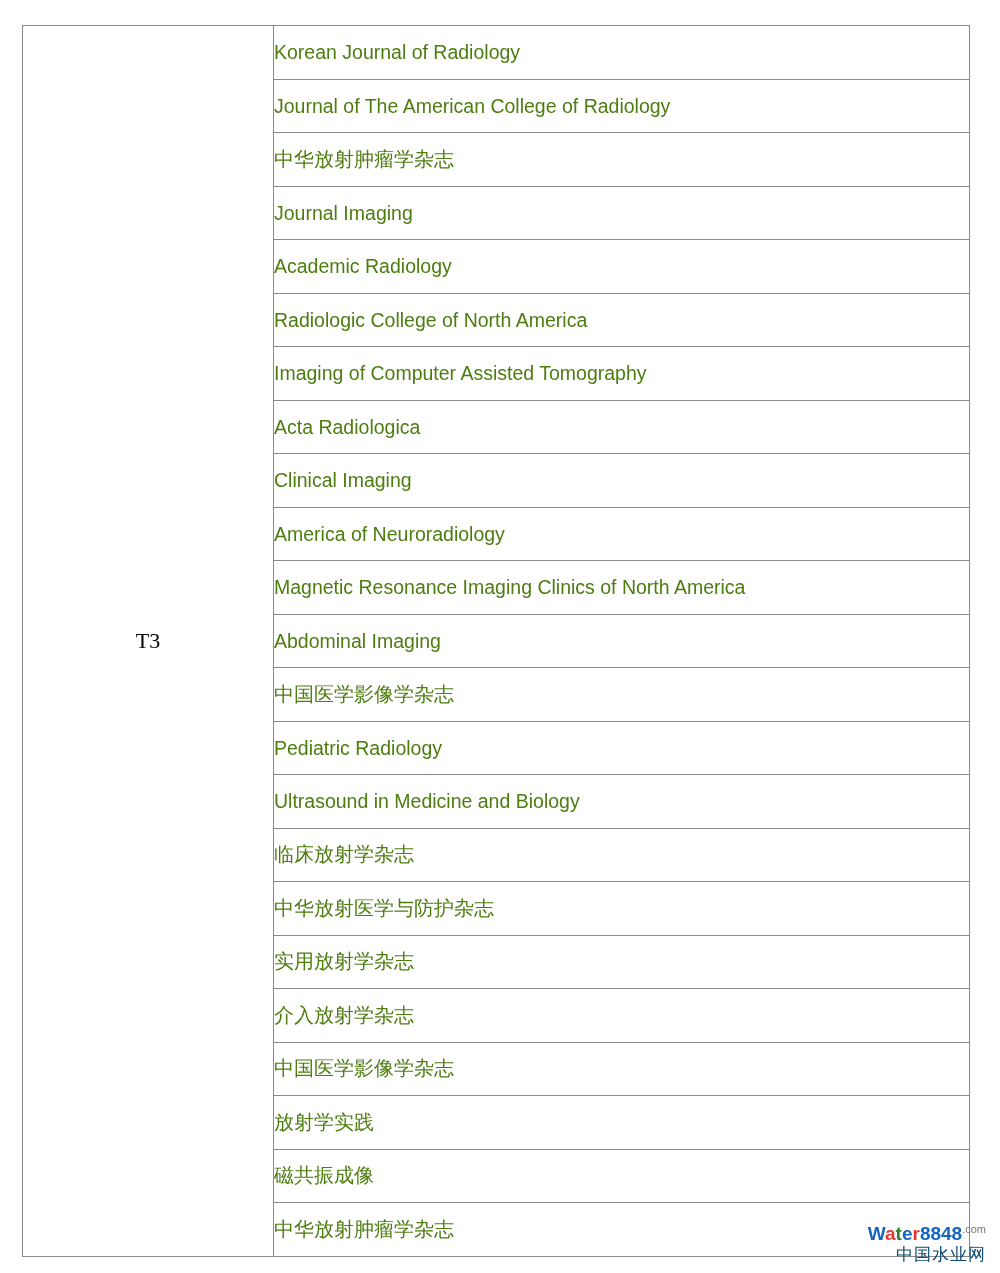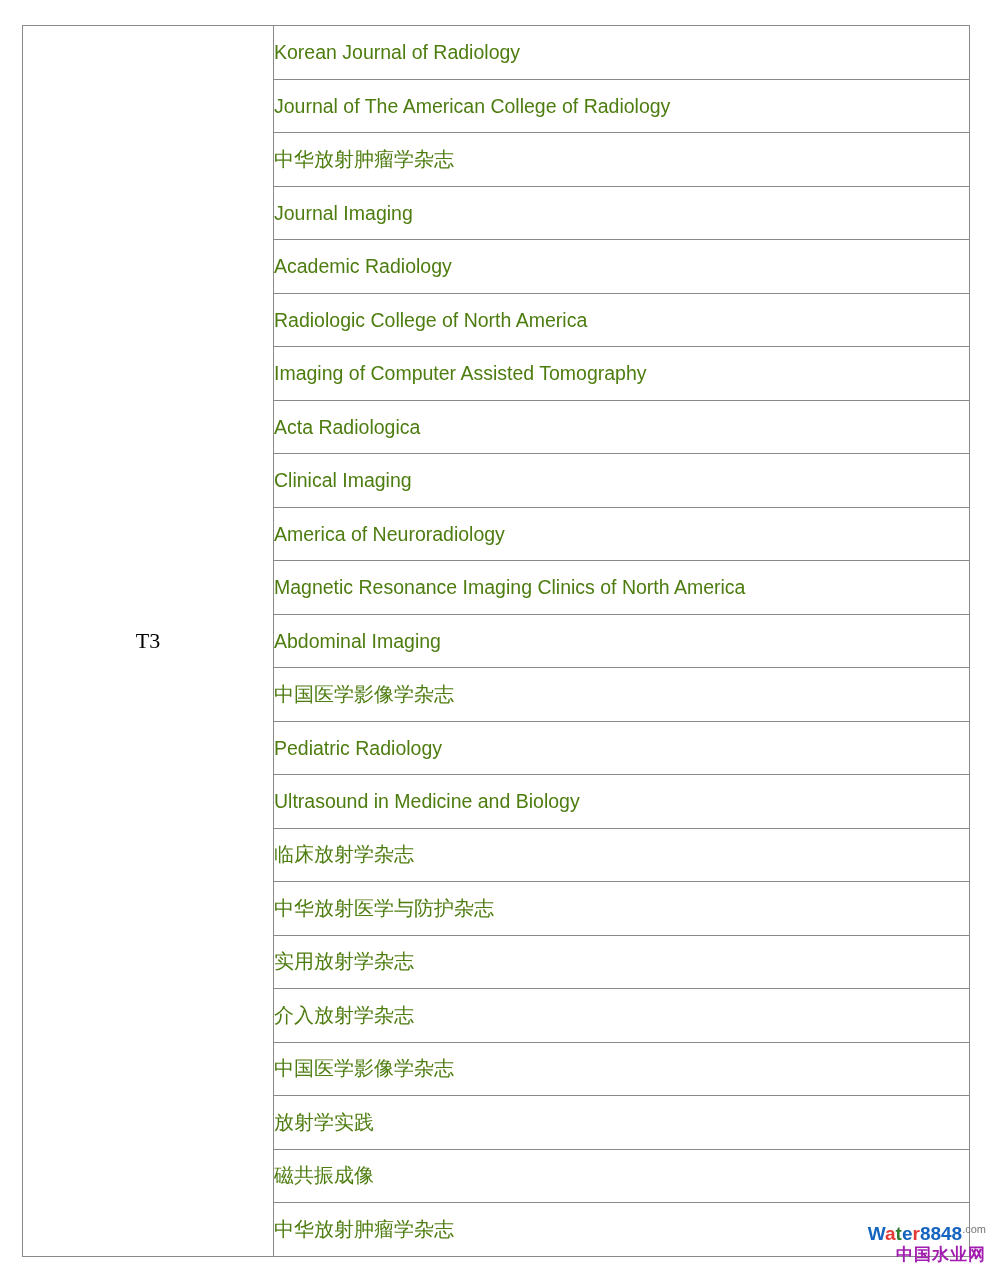--- a/index.html
+++ b/index.html
@@ -80,24 +80,23 @@
   .wm-line1 .n8 { color: #1565c0; }
   .wm-line1 .dotcom {
     color: #777777;
     font-size: 11px;
     font-weight: normal;
     vertical-align: super;
   }
   .wm-line2 {
     font-family: "Liberation Serif", serif;
     font-size: 17px;
-    color: #a21caf;
+    color: #0c4a6e;
     letter-spacing: 1px;
     white-space: nowrap;
-    font-weight: bold;
   }
 </style>
 </head>
 <body>
 
 <div class="page">
 
   <table class="journal-table">
     <tbody>
       <tr>

